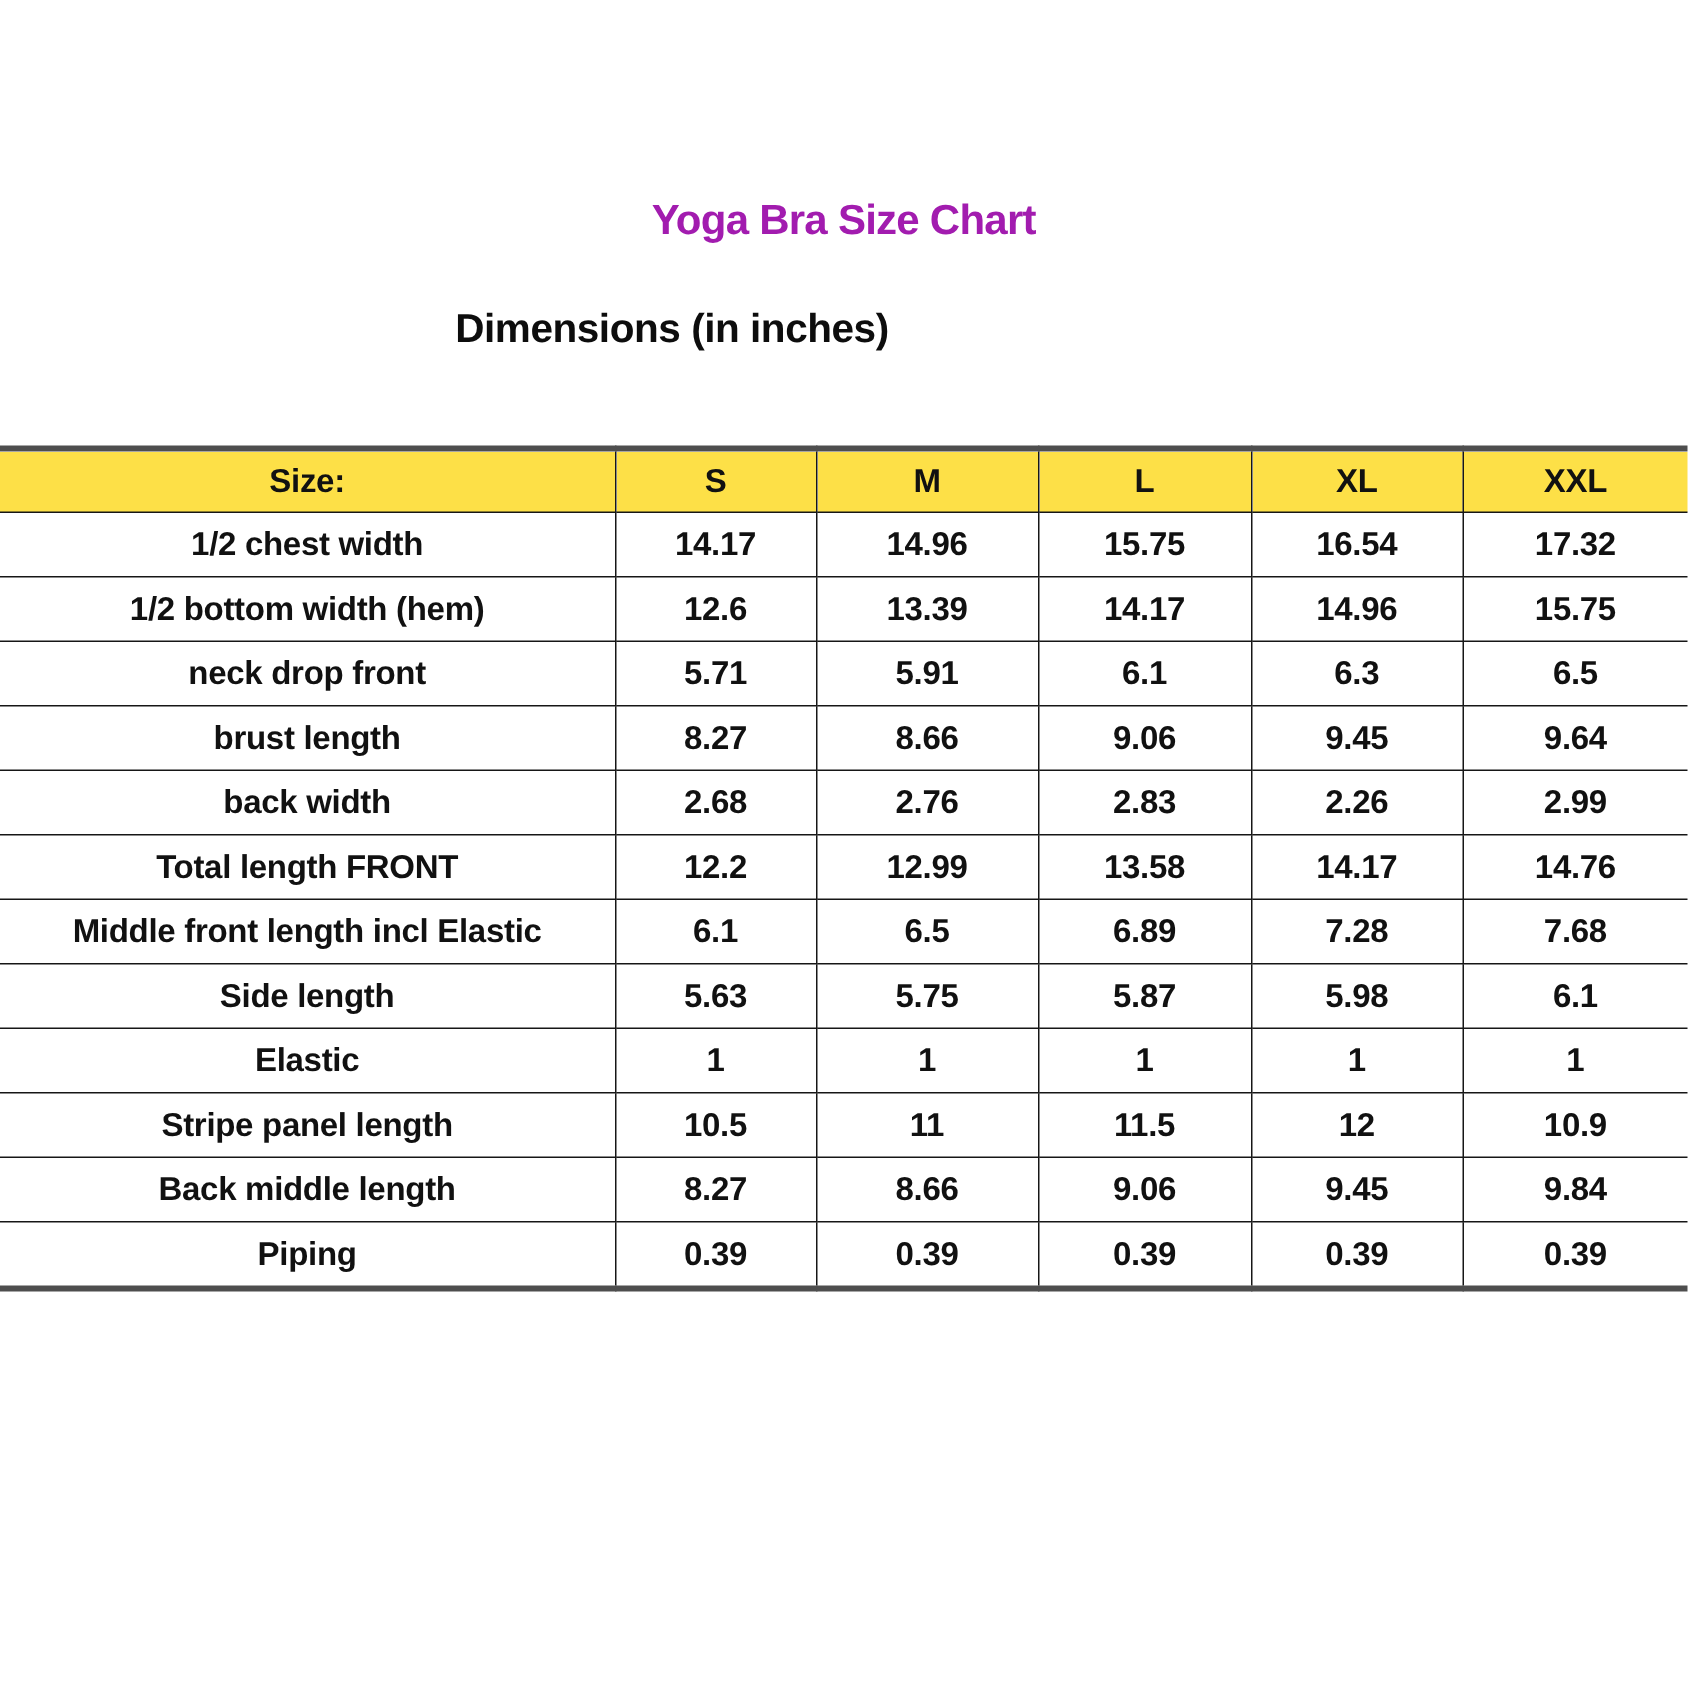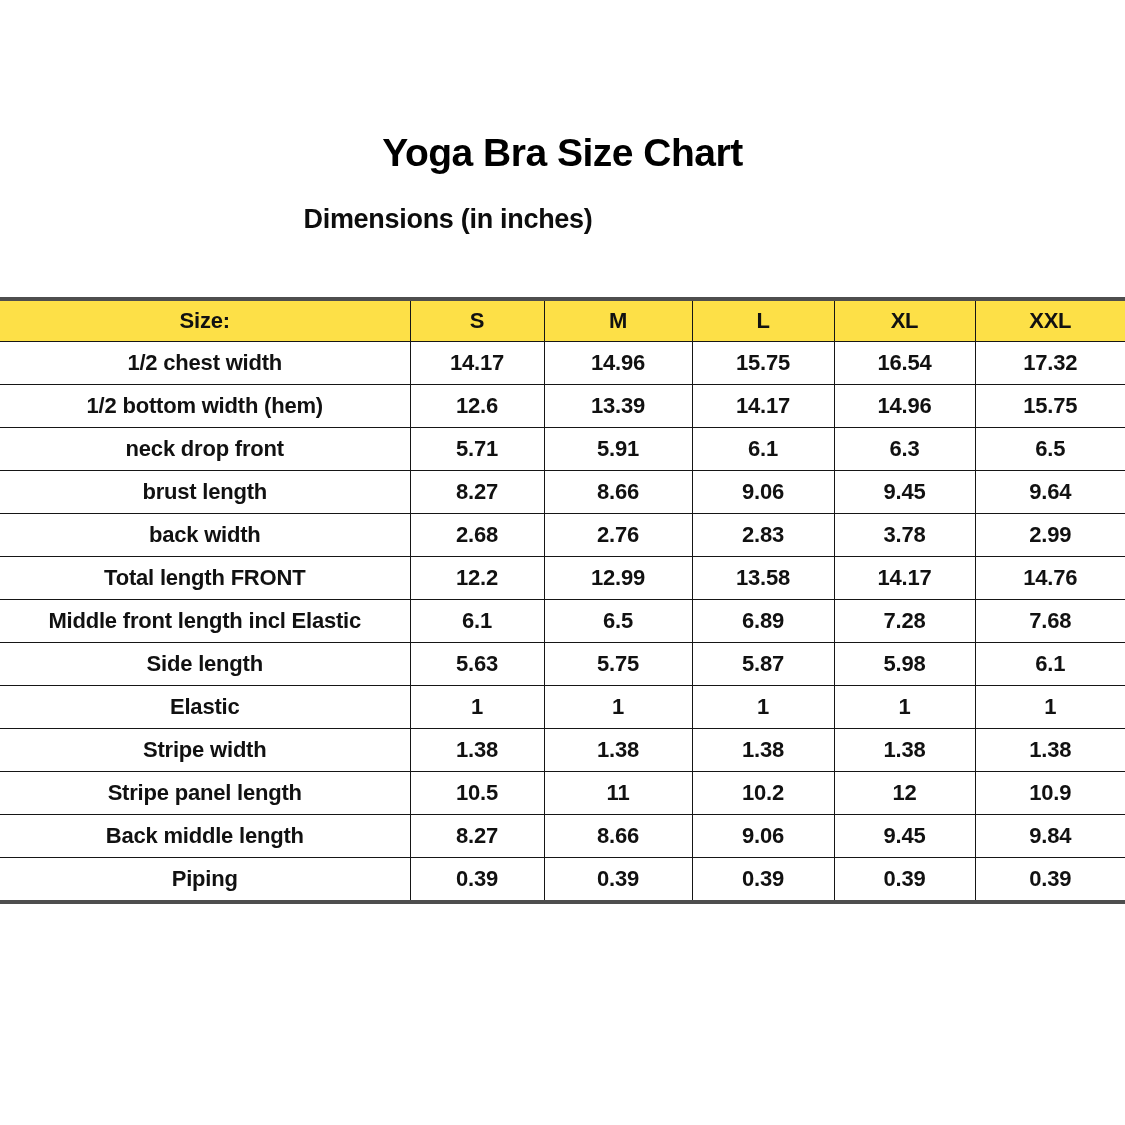--- a/index.html
+++ b/index.html
@@ -8,24 +8,24 @@
     background: #ffffff;
     position: relative;
     font-family: "Liberation Sans", sans-serif;
     color: #111111;
     overflow: hidden;
   }
   .title {
     position: absolute;
     top: 131px; left: 0; width: 1125px;
     text-align: center;
-    font-size: 39px;
+    font-size: 28px;
     font-weight: bold;
     letter-spacing: -0.5px;
-    color: #000000;
+    color: #a21caf;
   }
   .subtitle {
     position: absolute;
     top: 204px; left: 0; width: 896px;
     text-align: center;
     font-size: 27px;
     font-weight: bold;
     letter-spacing: -0.3px;
     color: #0d0d0d;
   }
@@ -121,21 +121,21 @@
       <td>8.66</td>
       <td>9.06</td>
       <td>9.45</td>
       <td>9.64</td>
     </tr>
     <tr>
       <td>back width</td>
       <td>2.68</td>
       <td>2.76</td>
       <td>2.83</td>
-      <td>3.78</td>
+      <td>2.26</td>
       <td>2.99</td>
     </tr>
     <tr>
       <td>Total length FRONT</td>
       <td>12.2</td>
       <td>12.99</td>
       <td>13.58</td>
       <td>14.17</td>
       <td>14.76</td>
     </tr>
@@ -157,32 +157,24 @@
     </tr>
     <tr>
       <td>Elastic</td>
       <td>1</td>
       <td>1</td>
       <td>1</td>
       <td>1</td>
       <td>1</td>
     </tr>
     <tr>
-      <td>Stripe width</td>
-      <td>1.38</td>
-      <td>1.38</td>
-      <td>1.38</td>
-      <td>1.38</td>
-      <td>1.38</td>
-    </tr>
-    <tr>
       <td>Stripe panel length</td>
       <td>10.5</td>
       <td>11</td>
-      <td>10.2</td>
+      <td>11.5</td>
       <td>12</td>
       <td>10.9</td>
     </tr>
     <tr>
       <td>Back middle length</td>
       <td>8.27</td>
       <td>8.66</td>
       <td>9.06</td>
       <td>9.45</td>
       <td>9.84</td>

